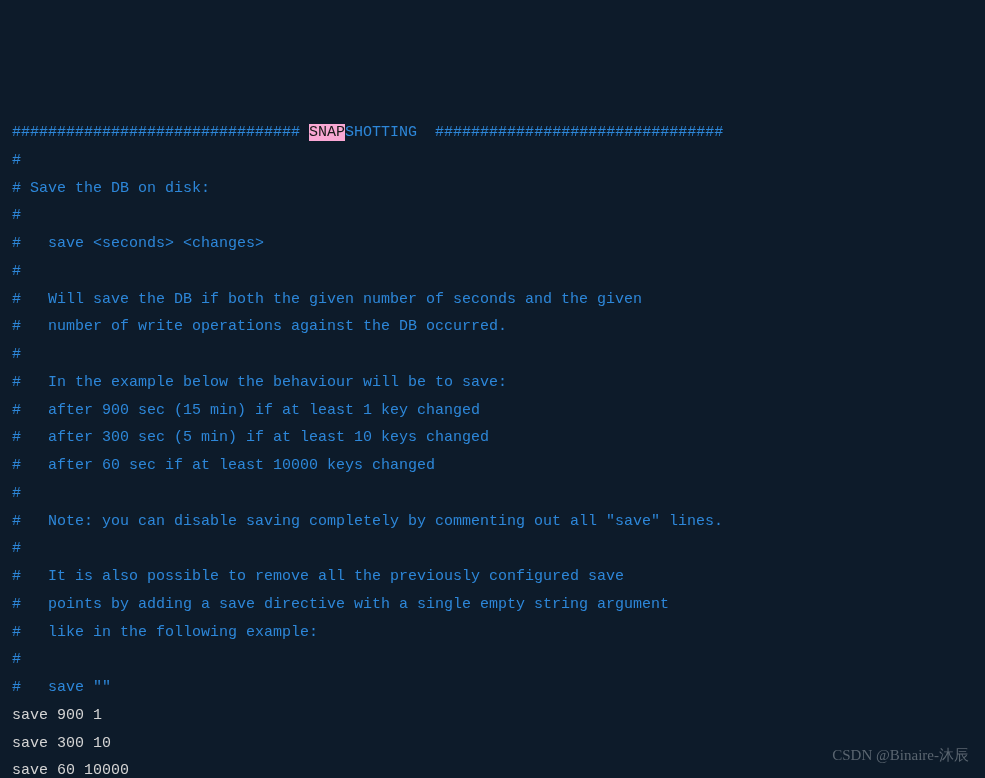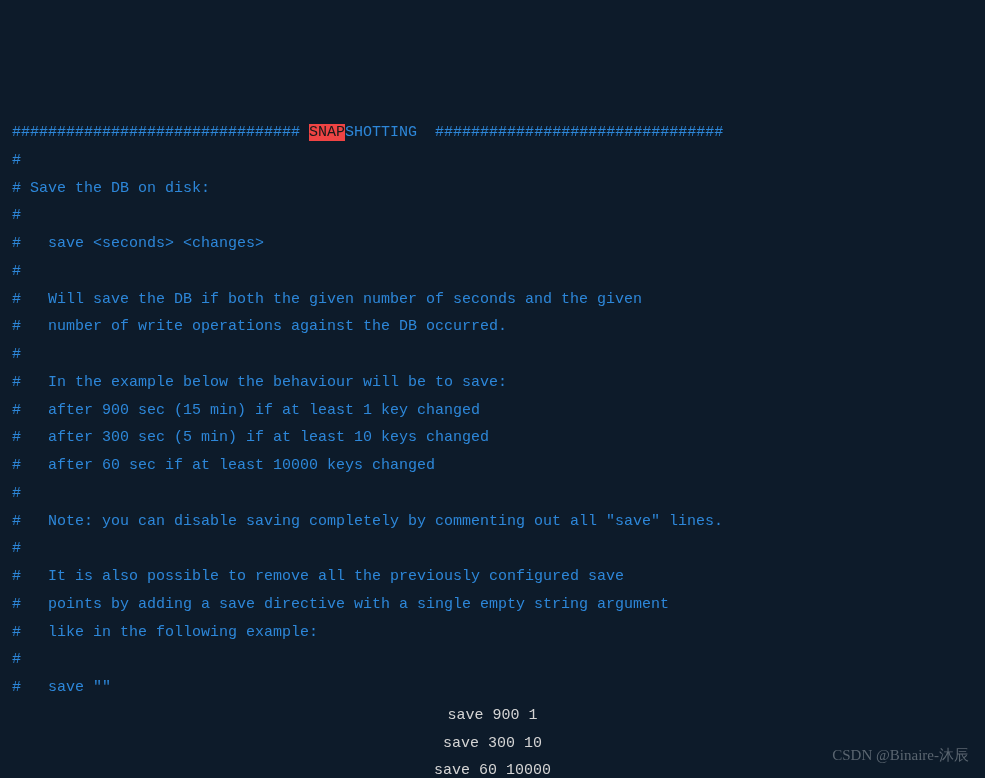--- a/index.html
+++ b/index.html
@@ -17,26 +17,25 @@
       width: 985px;
       height: 778px;
       overflow: hidden;
       position: relative;
       white-space: pre;
     }
     .comment {
       color: #2d87d9;
     }
     .highlight {
-      background-color: #ef4444;
+      background-color: #f9a8d4;
       color: #1a1a1a;
     }
     .code-text {
       color: #d4d4d4;
-      text-align: center;
     }
     .watermark {
       position: absolute;
       bottom: 8px;
       right: 16px;
       color: #5a6570;
       font-size: 15px;
       font-family: Liberation Serif, serif;
       white-space: nowrap;
     }

